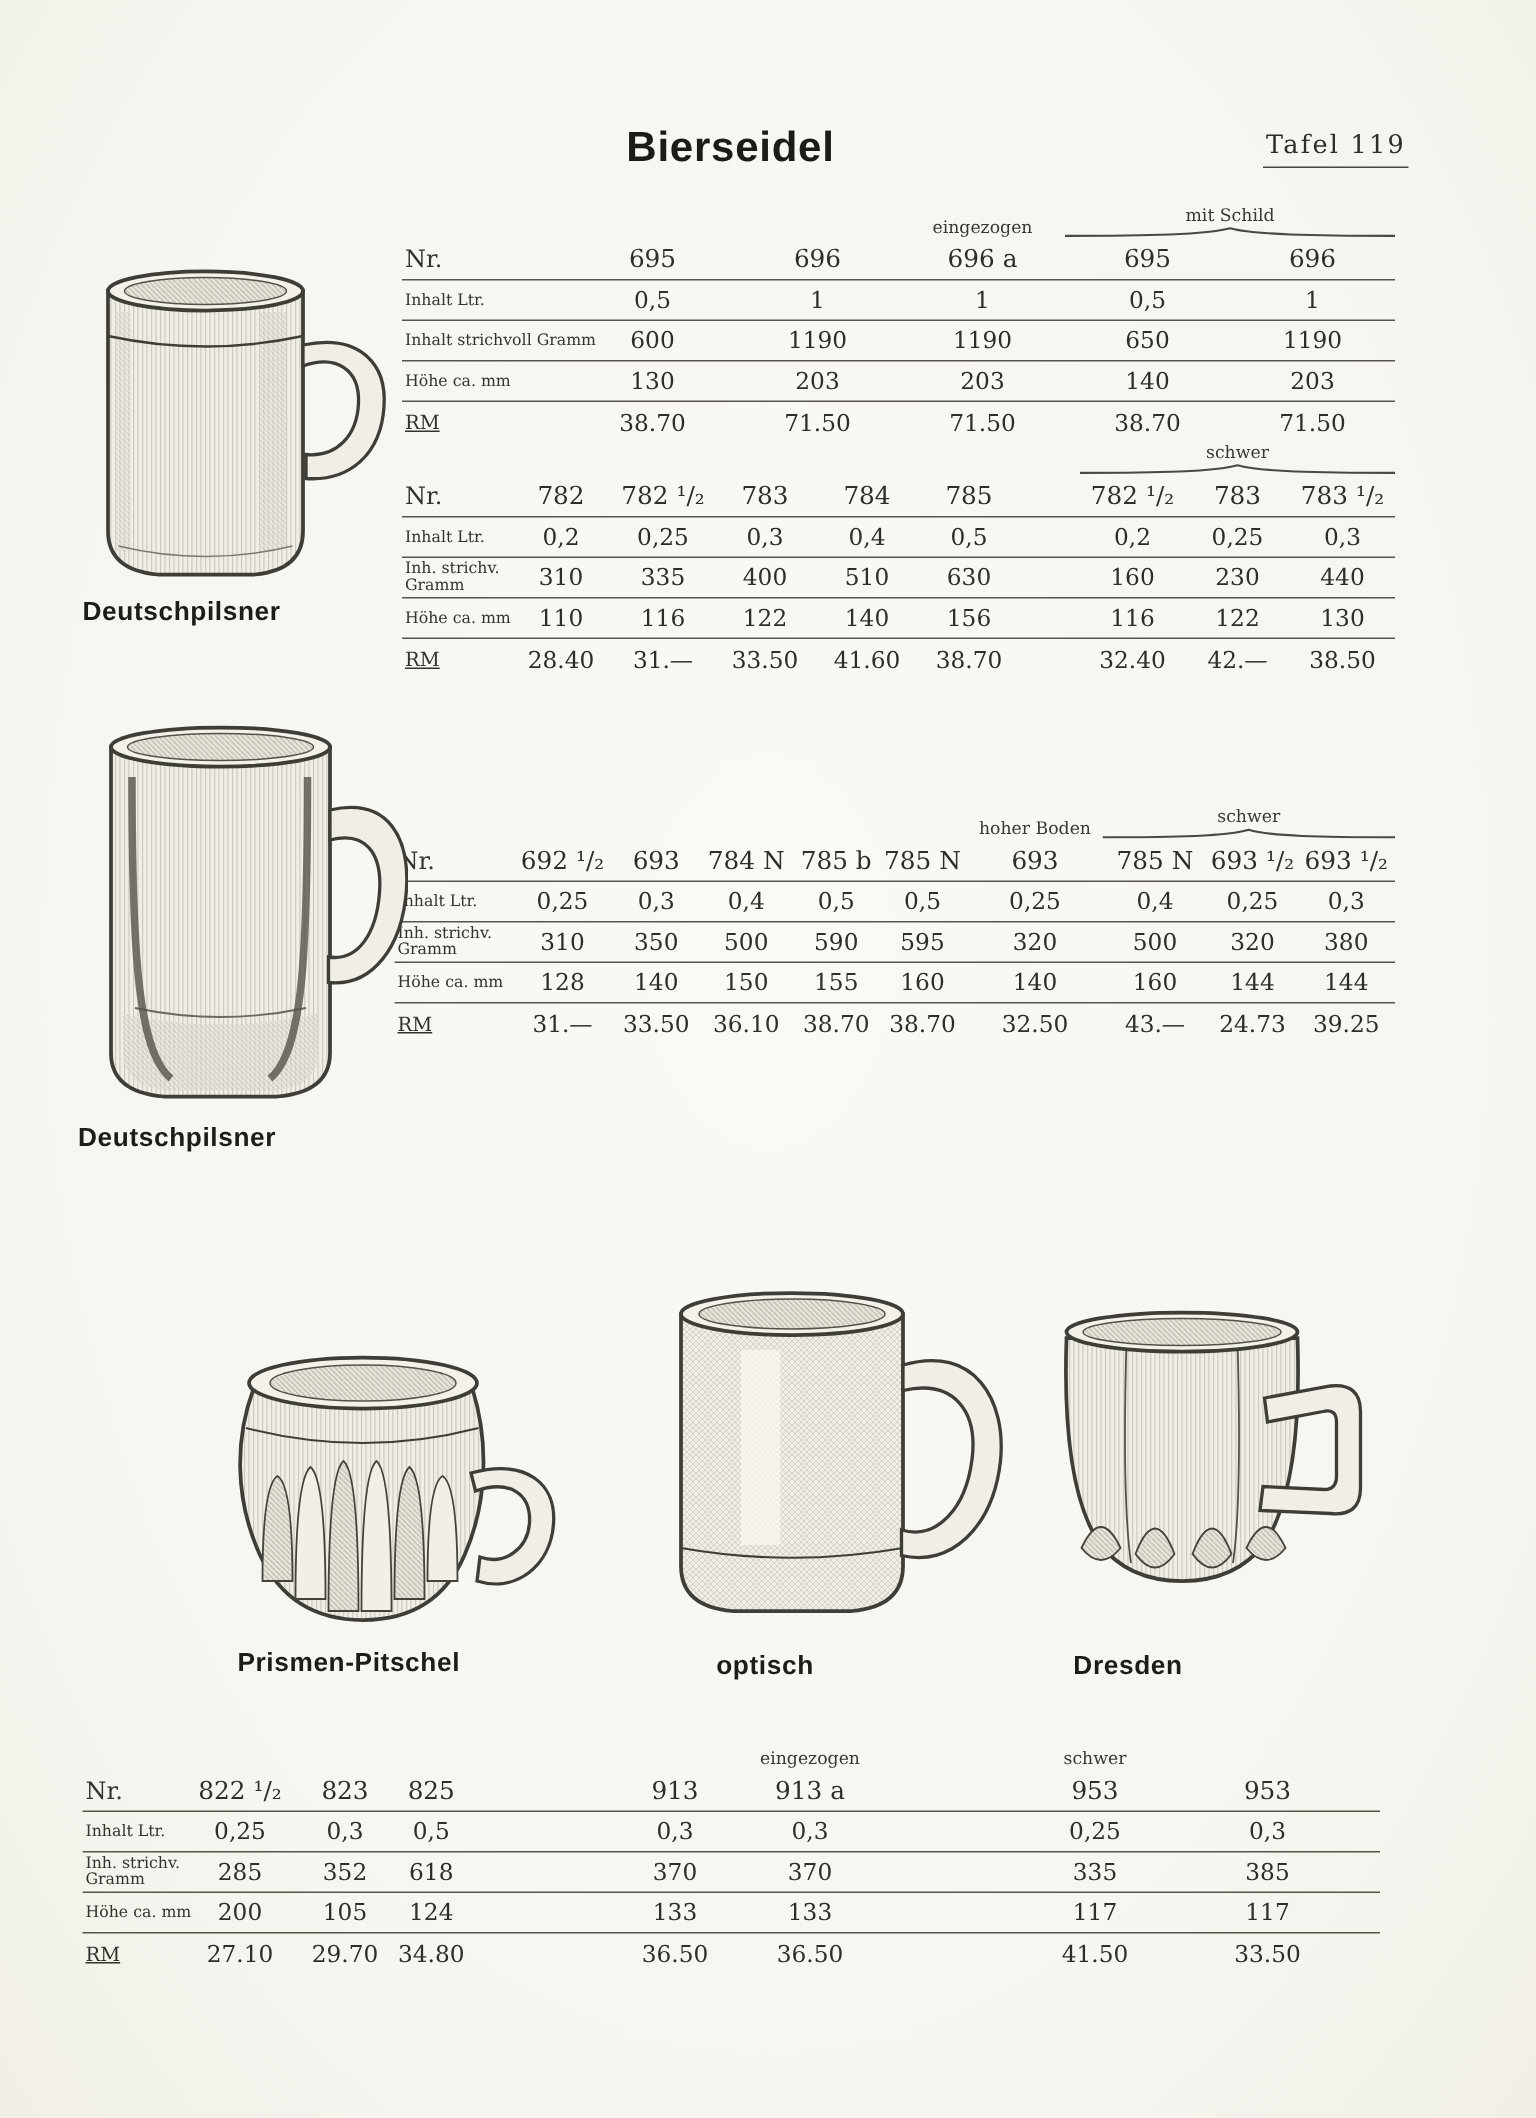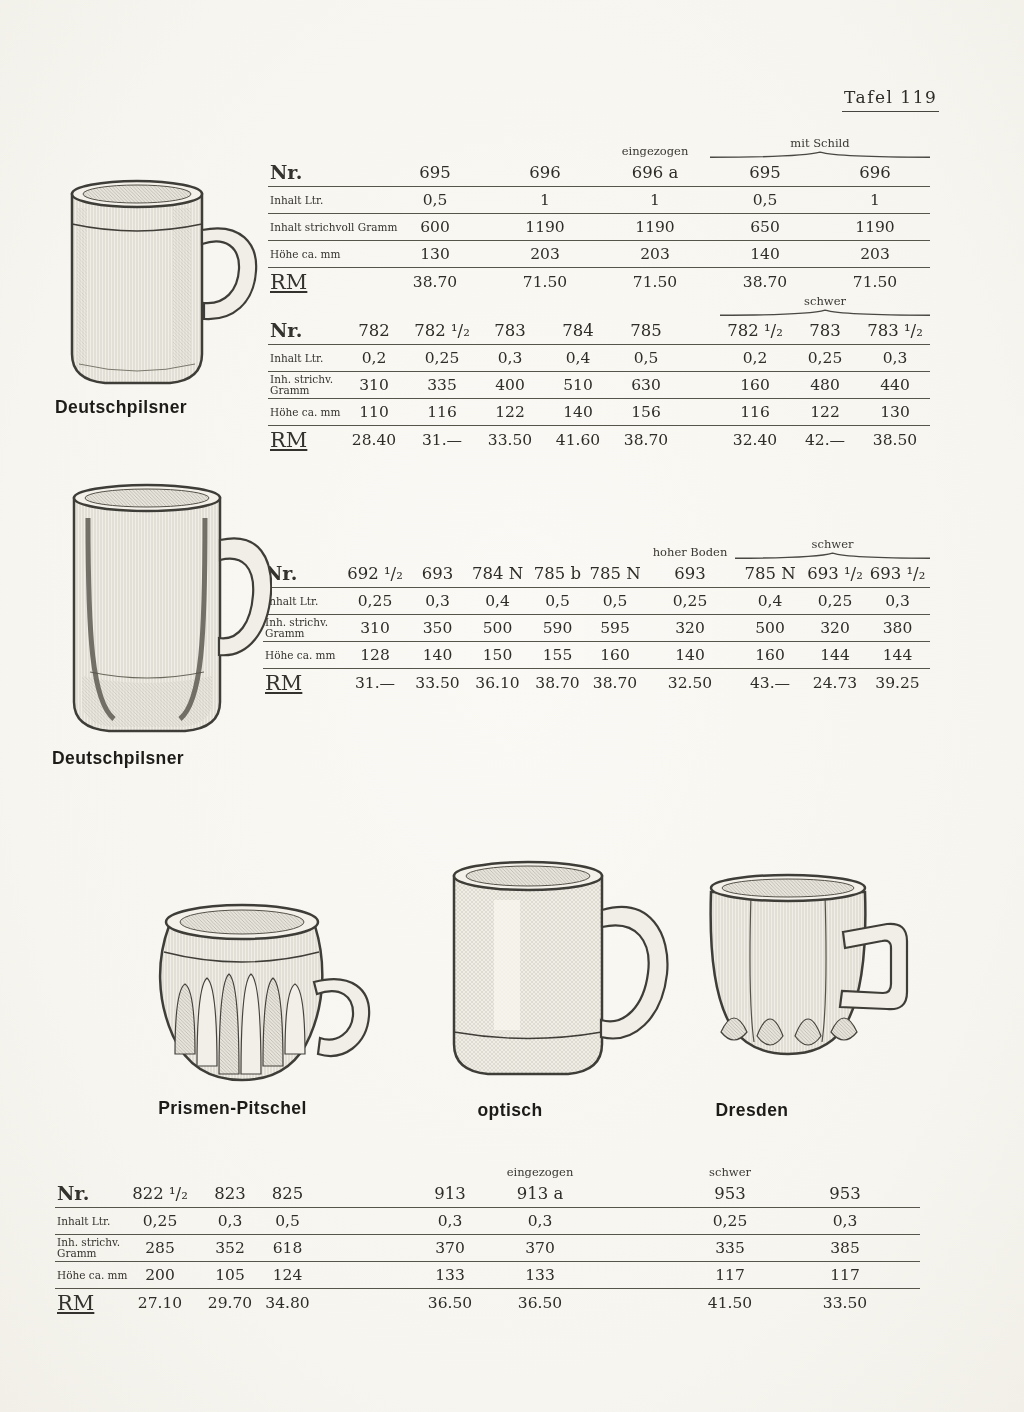--- a/index.html
+++ b/index.html
@@ -19,24 +19,24 @@
   .fig-label{font-family:"Liberation Sans","DejaVu Sans",sans-serif;font-weight:bold;
       font-size:17.5px;letter-spacing:.4px;color:#1d1c19;}
   
   .t{position:absolute;}
   .t-groups{position:relative;height:22px;}
   .t-group{position:absolute;bottom:0;display:flex;flex-direction:column;justify-content:flex-end;text-align:center;}
   .t-group-label{display:block;font-size:11.5px;line-height:13px;color:#3a3831;}
   .t-brace{display:block;width:100%;height:7px;margin-top:1px;}
   .t-row{display:grid;align-items:center;border-bottom:1px solid #57544b;}
   .t-row.t-nr{height:28px;font-size:16.5px;}
-  .t-row.t-nr .t-label{font-size:19px;font-weight:bold;}
+  .t-row.t-nr .t-label{font-size:16px;}
   .t-row.t-data{height:26px;font-size:15.5px;}
   .t-row.t-big{height:28px;border-bottom:none;}
-  .t-row.t-big .t-label{font-size:21px;text-decoration:underline;}
+  .t-row.t-big .t-label{font-size:13px;text-decoration:underline;}
   .t-label{text-align:left;font-size:10.5px;line-height:11px;white-space:pre;padding-left:2px;color:#34322c;}
   .t-cell{text-align:center;white-space:nowrap;color:#2f2d27;}
   
   .mug{position:absolute;}
 </style>
 </head>
 <body>
 
 <div id="page">
 
@@ -50,20 +50,21 @@
         <rect width="4" height="4" fill="#efede6"></rect>
         <path d="M0,0 L4,4 M4,0 L0,4" stroke="#ccc8bd" stroke-width="0.5"></path>
       </pattern>
       <pattern id="hd" width="3.5" height="3.5" patternUnits="userSpaceOnUse">
         <rect width="3.5" height="3.5" fill="#e7e4db"></rect>
         <line x1="0" y1="0" x2="3.5" y2="3.5" stroke="#b3afa4" stroke-width="0.7"></line>
       </pattern>
     </defs>
   </svg>
 
+  <div class="abs page-title">Bierseidel</div>
   <div class="abs plate">Tafel 119</div>
 
   <div class="t" style="left: 268px; top: 136px; width: 662px;">
       <div class="t-groups">
         <div class="t-group" style="left: 332px; width: 110px;">
           <span class="t-group-label">eingezogen</span>
         </div>
         <div class="t-group" style="left: 442px; width: 220px;">
           <span class="t-group-label">mit Schild</span>
           <svg class="t-brace" viewBox="0 0 100 9" preserveAspectRatio="none">
@@ -148,21 +149,21 @@
       <div class="t-row t-data" style="grid-template-columns: 72px 68px 68px 68px 68px 68px 40px 70px 70px 70px;">
         <div class="t-label">Inh. strichv.
 Gramm</div>
         <div class="t-cell">310</div>
         <div class="t-cell">335</div>
         <div class="t-cell">400</div>
         <div class="t-cell">510</div>
         <div class="t-cell">630</div>
         <div class="t-cell"></div>
         <div class="t-cell">160</div>
-        <div class="t-cell">480</div>
+        <div class="t-cell">230</div>
         <div class="t-cell">440</div>
       </div>
       <div class="t-row t-data" style="grid-template-columns: 72px 68px 68px 68px 68px 68px 40px 70px 70px 70px;">
         <div class="t-label">Höhe ca. mm</div>
         <div class="t-cell">110</div>
         <div class="t-cell">116</div>
         <div class="t-cell">122</div>
         <div class="t-cell">140</div>
         <div class="t-cell">156</div>
         <div class="t-cell"></div>

